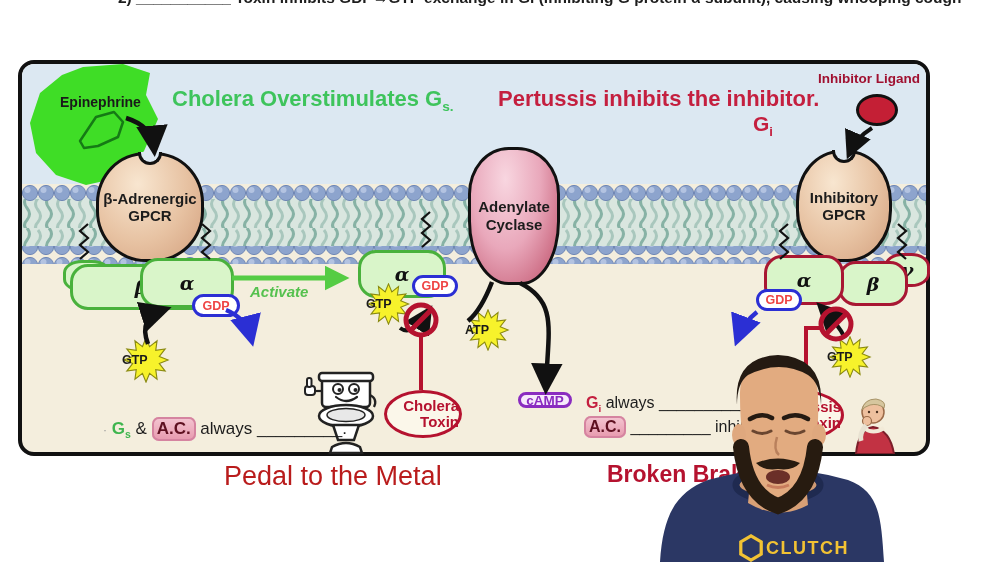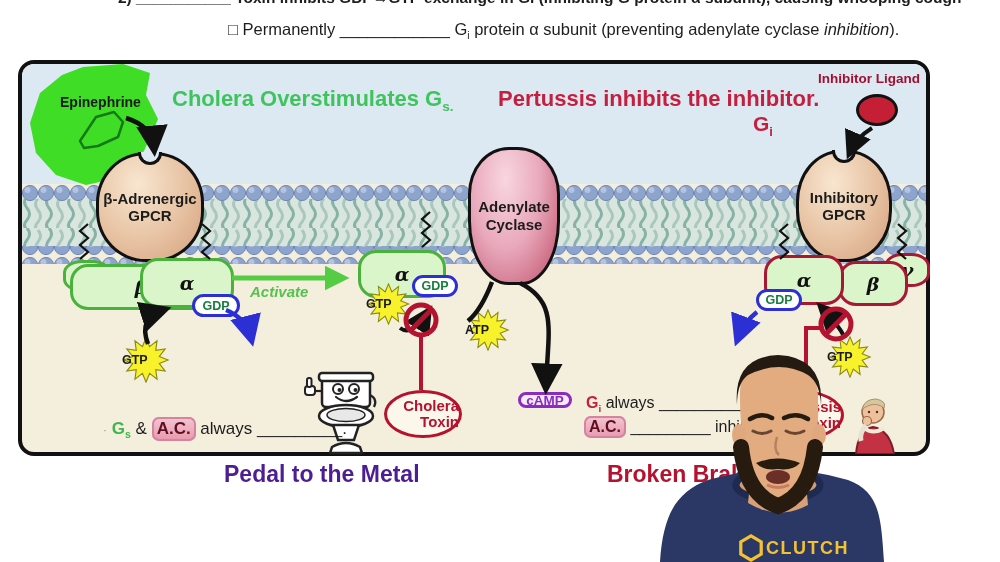--- a/index.html
+++ b/index.html
@@ -25,21 +25,21 @@
   #title-green{left:172px;top:86px;font-size:22px;font-weight:600;color:#3ec45c;}
   #title-red{left:498px;top:86px;font-size:22px;font-weight:bold;color:#c41f3f;}
   #gi-title{left:753px;top:112px;font-size:21px;font-weight:bold;color:#c41f3f;}
   #inhibitor-ligand-label{left:818px;top:71px;font-size:13.5px;font-weight:bold;color:#a01030;}
 
   
   .blob{border:3px solid #49b13c;background:#d9f5c9;border-radius:18px;display:flex;
         align-items:center;justify-content:center;box-sizing:border-box;}
   .blob.redline{border-color:#a81733;}
   .greek{font-family:"DejaVu Serif",serif;font-style:italic;font-weight:bold;font-size:19px;color:#111;}
-  .pill{background:#fff;border:3px solid #2b2fd4;border-radius:12px;color:#15803d;font-weight:bold;
+  .pill{background:#fff;border:3px solid #2b2fd4;border-radius:12px;color:#ef4444;font-weight:bold;
         font-size:12.5px;display:flex;align-items:center;justify-content:center;box-sizing:border-box;}
   .gpcr{background:radial-gradient(ellipse at 38% 28%, #f8e6d0, #e7c2a2 55%, #d3a07e);
         border:3.5px solid #111;display:flex;flex-direction:column;align-items:center;
         justify-content:center;text-align:center;font-size:15px;font-weight:600;color:#1c1c1c;
         box-sizing:border-box;line-height:1.15;}
   .notch{position:absolute;top:-3px;left:50%;transform:translateX(-50%);width:24px;height:13px;
         background:#dce8f2;border:3px solid #111;border-top:none;border-radius:0 0 12px 12px;box-sizing:border-box;}
   #gpcr-left{left:96px;top:152px;width:108px;height:110px;border-radius:46%;}
   #gpcr-right{left:796px;top:150px;width:96px;height:112px;border-radius:46%;}
   #ac-blob{left:436px;top:147px;width:92px;height:138px;border:3.5px solid #111;border-radius:44% 46% 42% 44%/34% 34% 46% 46%;
@@ -61,21 +61,21 @@
   .acbox{background:linear-gradient(#f3c3cf,#e89cb0);border:2px solid #d584a0;border-radius:7px;
         padding:0 3px 1px 3px;color:#5e1020;font-weight:bold;}
   .g-green{color:#3eb54e;font-weight:bold;}
   .g-red{color:#c41f3f;font-weight:bold;}
   #gs-line{left:103px;top:419px;}
   #gi-line{left:586px;top:394px;font-size:16px;}
   #ac-line{left:584px;top:418px;font-size:16px;}
   .dot{color:#999;font-size:12px;vertical-align:middle;}
 
   
-  #caption-left{left:224px;top:461px;font-size:23px;font-weight:bold;color:#4c1d95;}
+  #caption-left{left:224px;top:461px;font-size:27px;font-weight:normal;color:#b91c1c;}
   #caption-right{left:607px;top:461px;font-size:23px;font-weight:bold;color:#b5122f;}
 
   
   #activate-label{left:250px;top:283px;font-size:15px;font-style:italic;color:#55c14e;font-weight:600;}
 
   
   #epi-label{left:60px;top:94px;font-size:14px;font-weight:bold;color:#1a1a1a;}
 
   
   .z1{z-index:1}.z2{z-index:2}.z3{z-index:3}.z4{z-index:4}.z5{z-index:5}.z10{z-index:10}
@@ -84,21 +84,20 @@
   
   #logo{left:738px;top:533px;display:flex;align-items:center;gap:2px;}
   #logo span{font-size:18px;font-weight:800;color:#f2c233;letter-spacing:1.5px;}
 </style>
 </head>
 <body>
 
 <div id="stage">
 
   <div id="ws-line1" class="abs ws nowrap">2) ___________ Toxin inhibits GDP→GTP exchange in Gi (inhibiting G protein α subunit), causing whooping cough</div>
-  <div id="ws-line2" class="abs ws nowrap"><span>□ Permanently ____________ G</span><span class="sub">i</span><span> protein α subunit (preventing adenylate cyclase </span><span class="em">inhibition</span><span>).</span></div>
 
   <div id="box" class="abs z1">
     <div id="extracell" class="abs"></div>
     <svg id="membrane" class="abs" viewBox="0 0 904 80" preserveAspectRatio="none">
       <defs>
         <pattern id="heads" width="16" height="18" patternUnits="userSpaceOnUse">
           <circle cx="8" cy="9" r="7.6" fill="#8da4cd"></circle>
           <circle cx="5.5" cy="6" r="3" fill="#bac9e4" opacity="0.85"></circle>
           <circle cx="8" cy="9" r="7.6" fill="none" stroke="#7087b5" stroke-width="1"></circle>
         </pattern>

